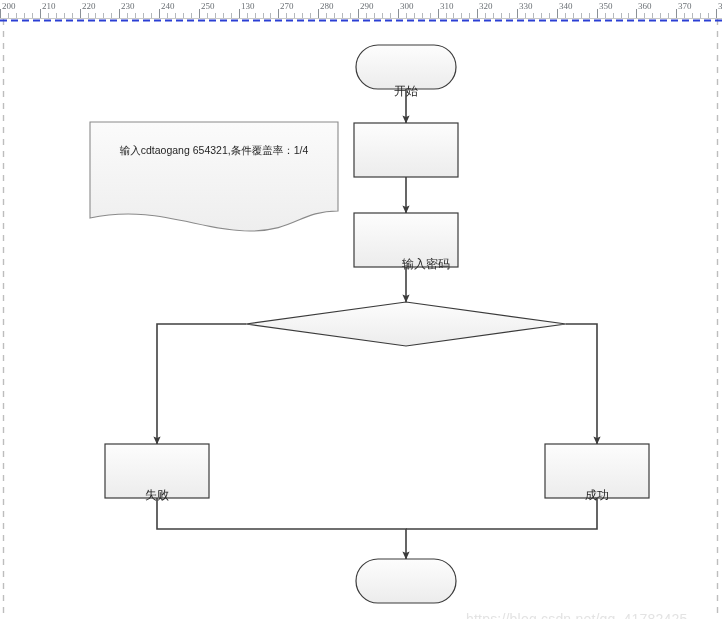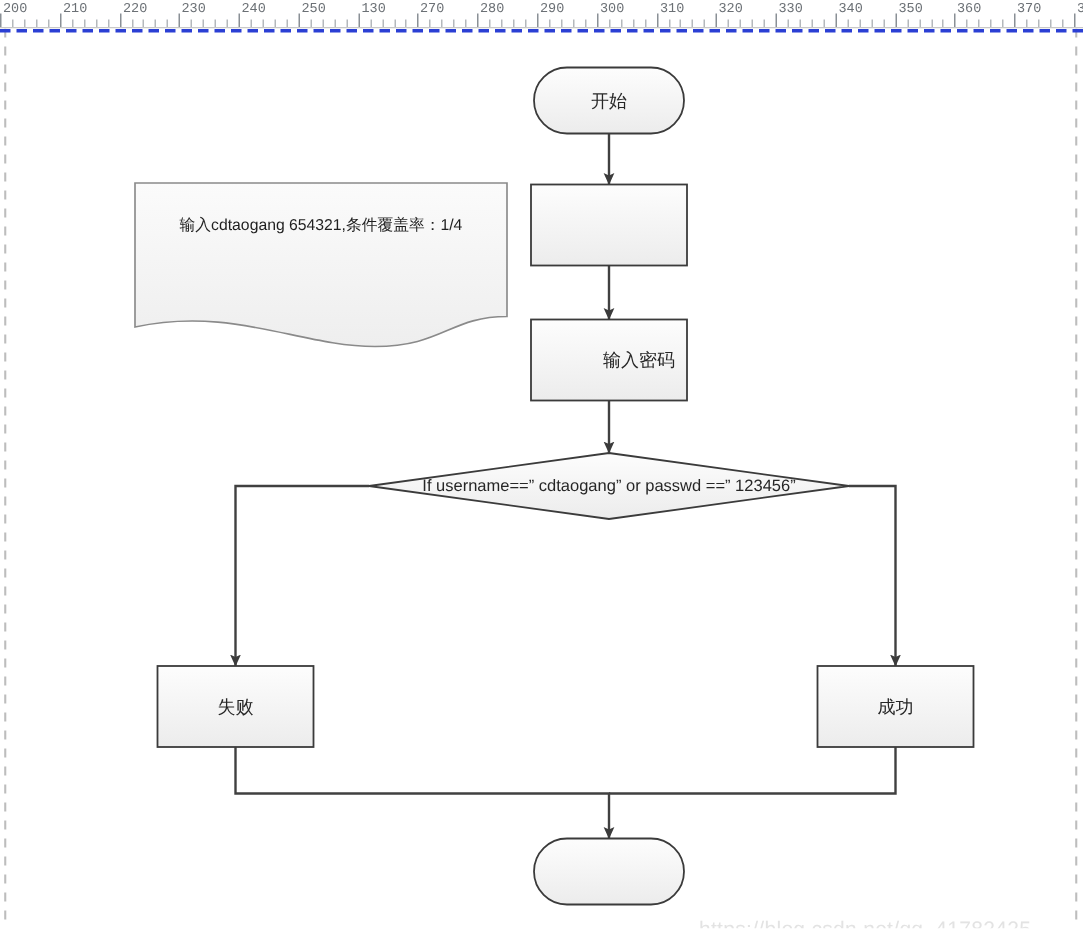--- a/index.html
+++ b/index.html
@@ -32,21 +32,21 @@
     width: 1px;
     background: #9aa0a6;
   }
   .rtick.minor { height: 5px; background: #b4b8bc; }
   .rtick.major { height: 9px; background: #8a9096; }
   .rlabel {
     position: absolute;
     top: 1px;
     font-size: 9px;
     color: #6b7075;
-    font-family: Liberation Mono, monospace;
+    font-family: Liberation Serif, serif;
     letter-spacing: 0px;
     white-space: nowrap;
   }
 
   
   #canvas {
     position: absolute;
     left: 0; top: 19px;
     width: 722px; height: 600px;
     background: #ffffff;
@@ -56,20 +56,21 @@
   
   .nodelabel {
     position: absolute;
     display: flex;
     align-items: center;
     justify-content: center;
     text-align: center;
     color: #262626;
     font-family: "Liberation Sans", "DejaVu Sans", sans-serif;
     pointer-events: none;
+    margin-top: 24px;
   }
   .lbl-cn { font-size: 12px; }
   .lbl-cond { font-size: 11px; white-space: nowrap; }
 
   .notetext {
     position: absolute;
     left: 90px; top: 122px;
     width: 248px;
     text-align: center;
     font-size: 10.5px;
@@ -264,21 +265,20 @@
       <rect x="545" y="425" width="104" height="54" fill="url(#nodeGrad)" stroke="#3b3b3b" stroke-width="1.2"></rect>
 
       <rect x="356" y="540" width="100" height="44" rx="22" ry="22" fill="url(#nodeGrad)" stroke="#3b3b3b" stroke-width="1.2"></rect>
     </svg>
 
     <div class="nodelabel lbl-cn" style="left:356px; top:26px; width:100px; height:44px;">开始</div>
 
 
     <div class="nodelabel lbl-cn" style="left:354px; top:194px; width:104px; height:54px;padding-left:40px;">输入密码</div>
 
-    <div class="nodelabel lbl-cond" style="left:246px; top:293px; width:320px; height:24px;">If username==” cdtaogang” or passwd ==” 123456”</div>
 
     <div class="nodelabel lbl-cn" style="left:545px; top:425px; width:104px; height:54px;">成功</div>
 
     <div class="nodelabel lbl-cn" style="left:105px; top:425px; width:104px; height:54px;">失败</div>
 
 
     <div class="notetext">
       <div>输入cdtaogang 654321,条件覆盖率：1/4</div>
     </div>
 

